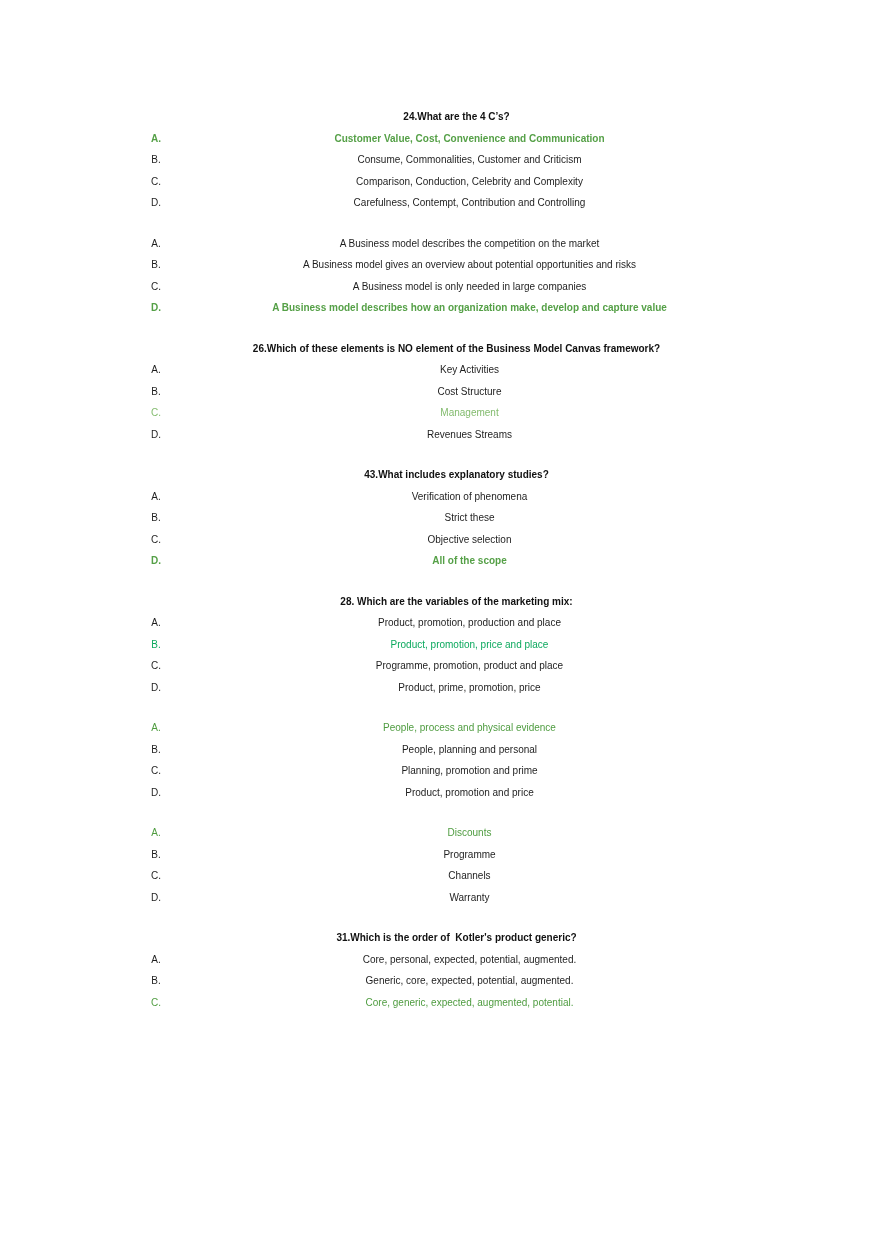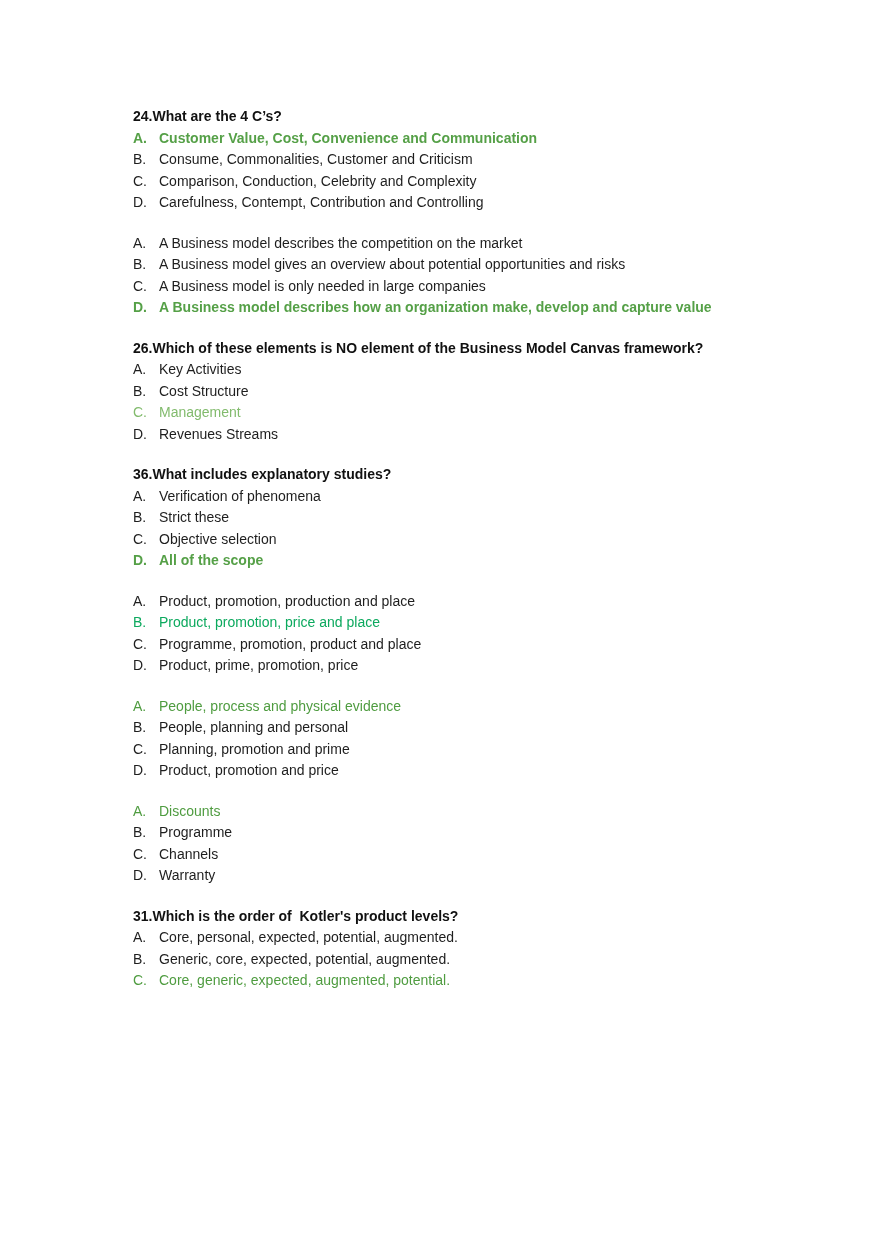--- a/index.html
+++ b/index.html
@@ -15,23 +15,24 @@
   }
   .page {
     box-sizing: border-box;
     width: 880px;
     height: 1243px;
     padding: 106px 115px 0 133px;
     background: #ffffff;
   }
   .question {
     width: 627px;
-    font-size: 14px;
+    font-size: 10px;
     line-height: 21.5px;
-    margin: 0 0 19px 0;
+    margin: 0 0 19px 10px;
+    text-align: center;
   }
   .q-title {
     margin: 0;
     font-weight: bold;
     color: var(--c-title, #111111);
     padding-left: 26px;
     text-indent: -26px;
     white-space: pre-wrap;
   }
   .option {
@@ -105,39 +106,40 @@
       <div class="option style-green-light">
         <span class="opt-letter">C.</span>
         <span class="opt-text">Management</span>
       </div>
       <div class="option style-normal">
         <span class="opt-letter">D.</span>
         <span class="opt-text">Revenues Streams</span>
       </div>
     </section>
     <section class="question">
-      <p class="q-title"><span>36.</span><span>What includes explanatory studies?</span></p>
+      <p class="q-title"><span>43.</span><span>What includes explanatory studies?</span></p>
       <div class="option style-normal">
         <span class="opt-letter">A.</span>
         <span class="opt-text">Verification of phenomena</span>
       </div>
       <div class="option style-normal">
         <span class="opt-letter">B.</span>
         <span class="opt-text">Strict these</span>
       </div>
       <div class="option style-normal">
         <span class="opt-letter">C.</span>
         <span class="opt-text">Objective selection</span>
       </div>
       <div class="option style-green-bold">
         <span class="opt-letter">D.</span>
         <span class="opt-text">All of the scope</span>
       </div>
     </section>
     <section class="question">
+      <p class="q-title"><span>28. </span><span>Which are the variables of the marketing mix:</span></p>
       <div class="option style-normal">
         <span class="opt-letter">A.</span>
         <span class="opt-text">Product, promotion, production and place</span>
       </div>
       <div class="option style-green-emerald">
         <span class="opt-letter">B.</span>
         <span class="opt-text">Product, promotion, price and place</span>
       </div>
       <div class="option style-normal">
         <span class="opt-letter">C.</span>
@@ -178,21 +180,21 @@
       <div class="option style-normal">
         <span class="opt-letter">C.</span>
         <span class="opt-text">Channels</span>
       </div>
       <div class="option style-normal">
         <span class="opt-letter">D.</span>
         <span class="opt-text">Warranty</span>
       </div>
     </section>
     <section class="question">
-      <p class="q-title"><span>31.</span><span>Which is the order of  Kotler's product levels?</span></p>
+      <p class="q-title"><span>31.</span><span>Which is the order of  Kotler's product generic?</span></p>
       <div class="option style-normal">
         <span class="opt-letter">A.</span>
         <span class="opt-text">Core, personal, expected, potential, augmented.</span>
       </div>
       <div class="option style-normal">
         <span class="opt-letter">B.</span>
         <span class="opt-text">Generic, core, expected, potential, augmented.</span>
       </div>
       <div class="option style-green">
         <span class="opt-letter">C.</span>

